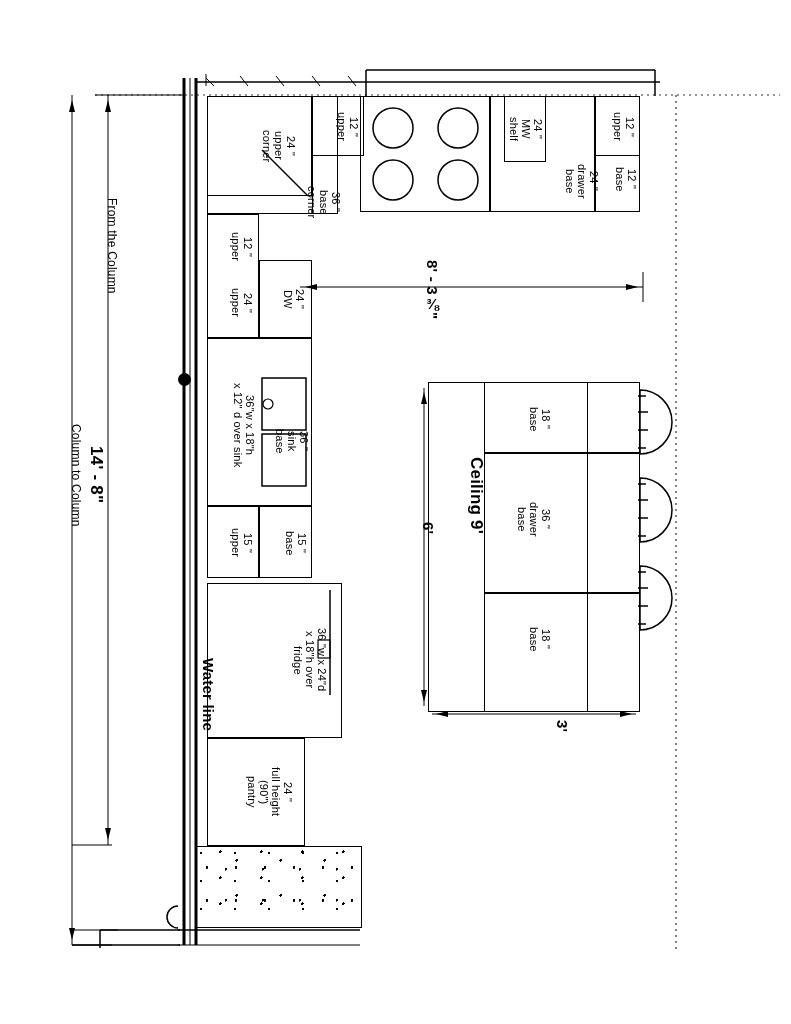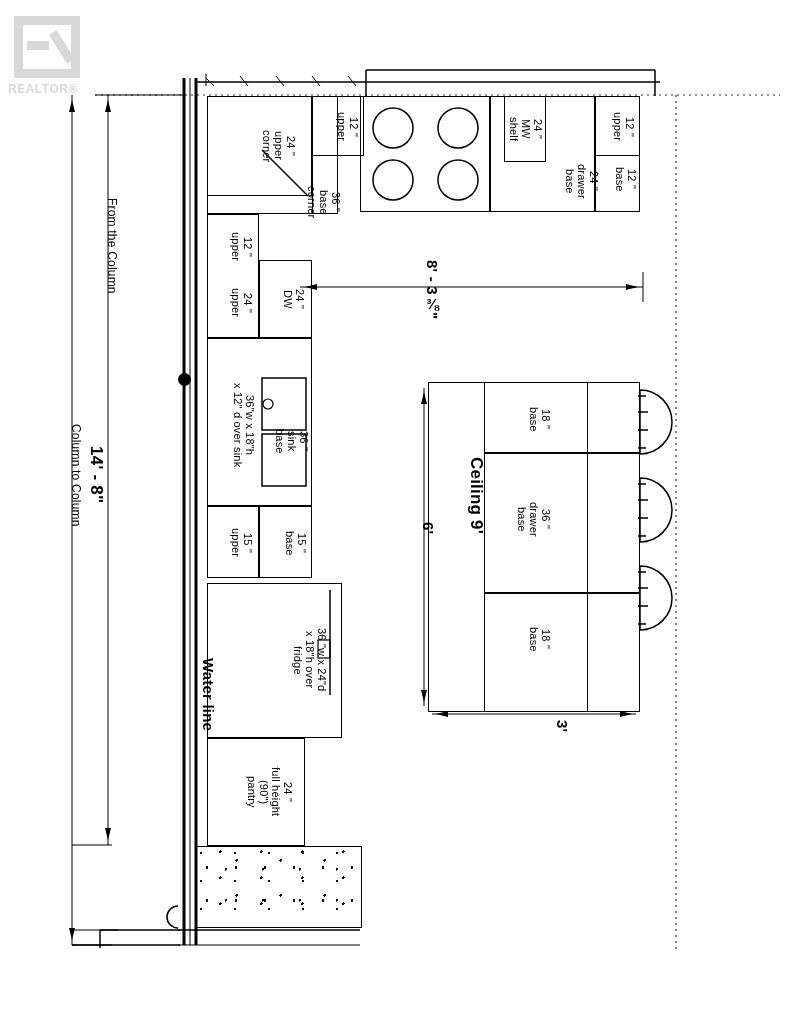--- a/index.html
+++ b/index.html
@@ -118,24 +118,20 @@
     height: 13px;
     border-radius: 50%;
     background: #000;
   }
 </style>
 </head>
 <body>
 
 <div id="plan">
 
-  <div class="watermark">
-    <div class="wm-r"></div>
-    <div class="wm-txt">REALTOR®</div>
-  </div>
 
   <svg class="overlay" viewBox="0 0 791 1024">
 
     <line x1="95" y1="95" x2="780" y2="95" stroke="#333" stroke-width="1.2" stroke-dasharray="2 4"></line>
     <line x1="676" y1="95" x2="676" y2="950" stroke="#333" stroke-width="1.2" stroke-dasharray="2 4"></line>
 
     <line x1="184" y1="78" x2="184" y2="945" stroke="#000" stroke-width="3"></line>
     <line x1="196" y1="78" x2="196" y2="945" stroke="#000" stroke-width="3"></line>
     <line x1="190" y1="78" x2="190" y2="945" stroke="#000" stroke-width="1"></line>
 

